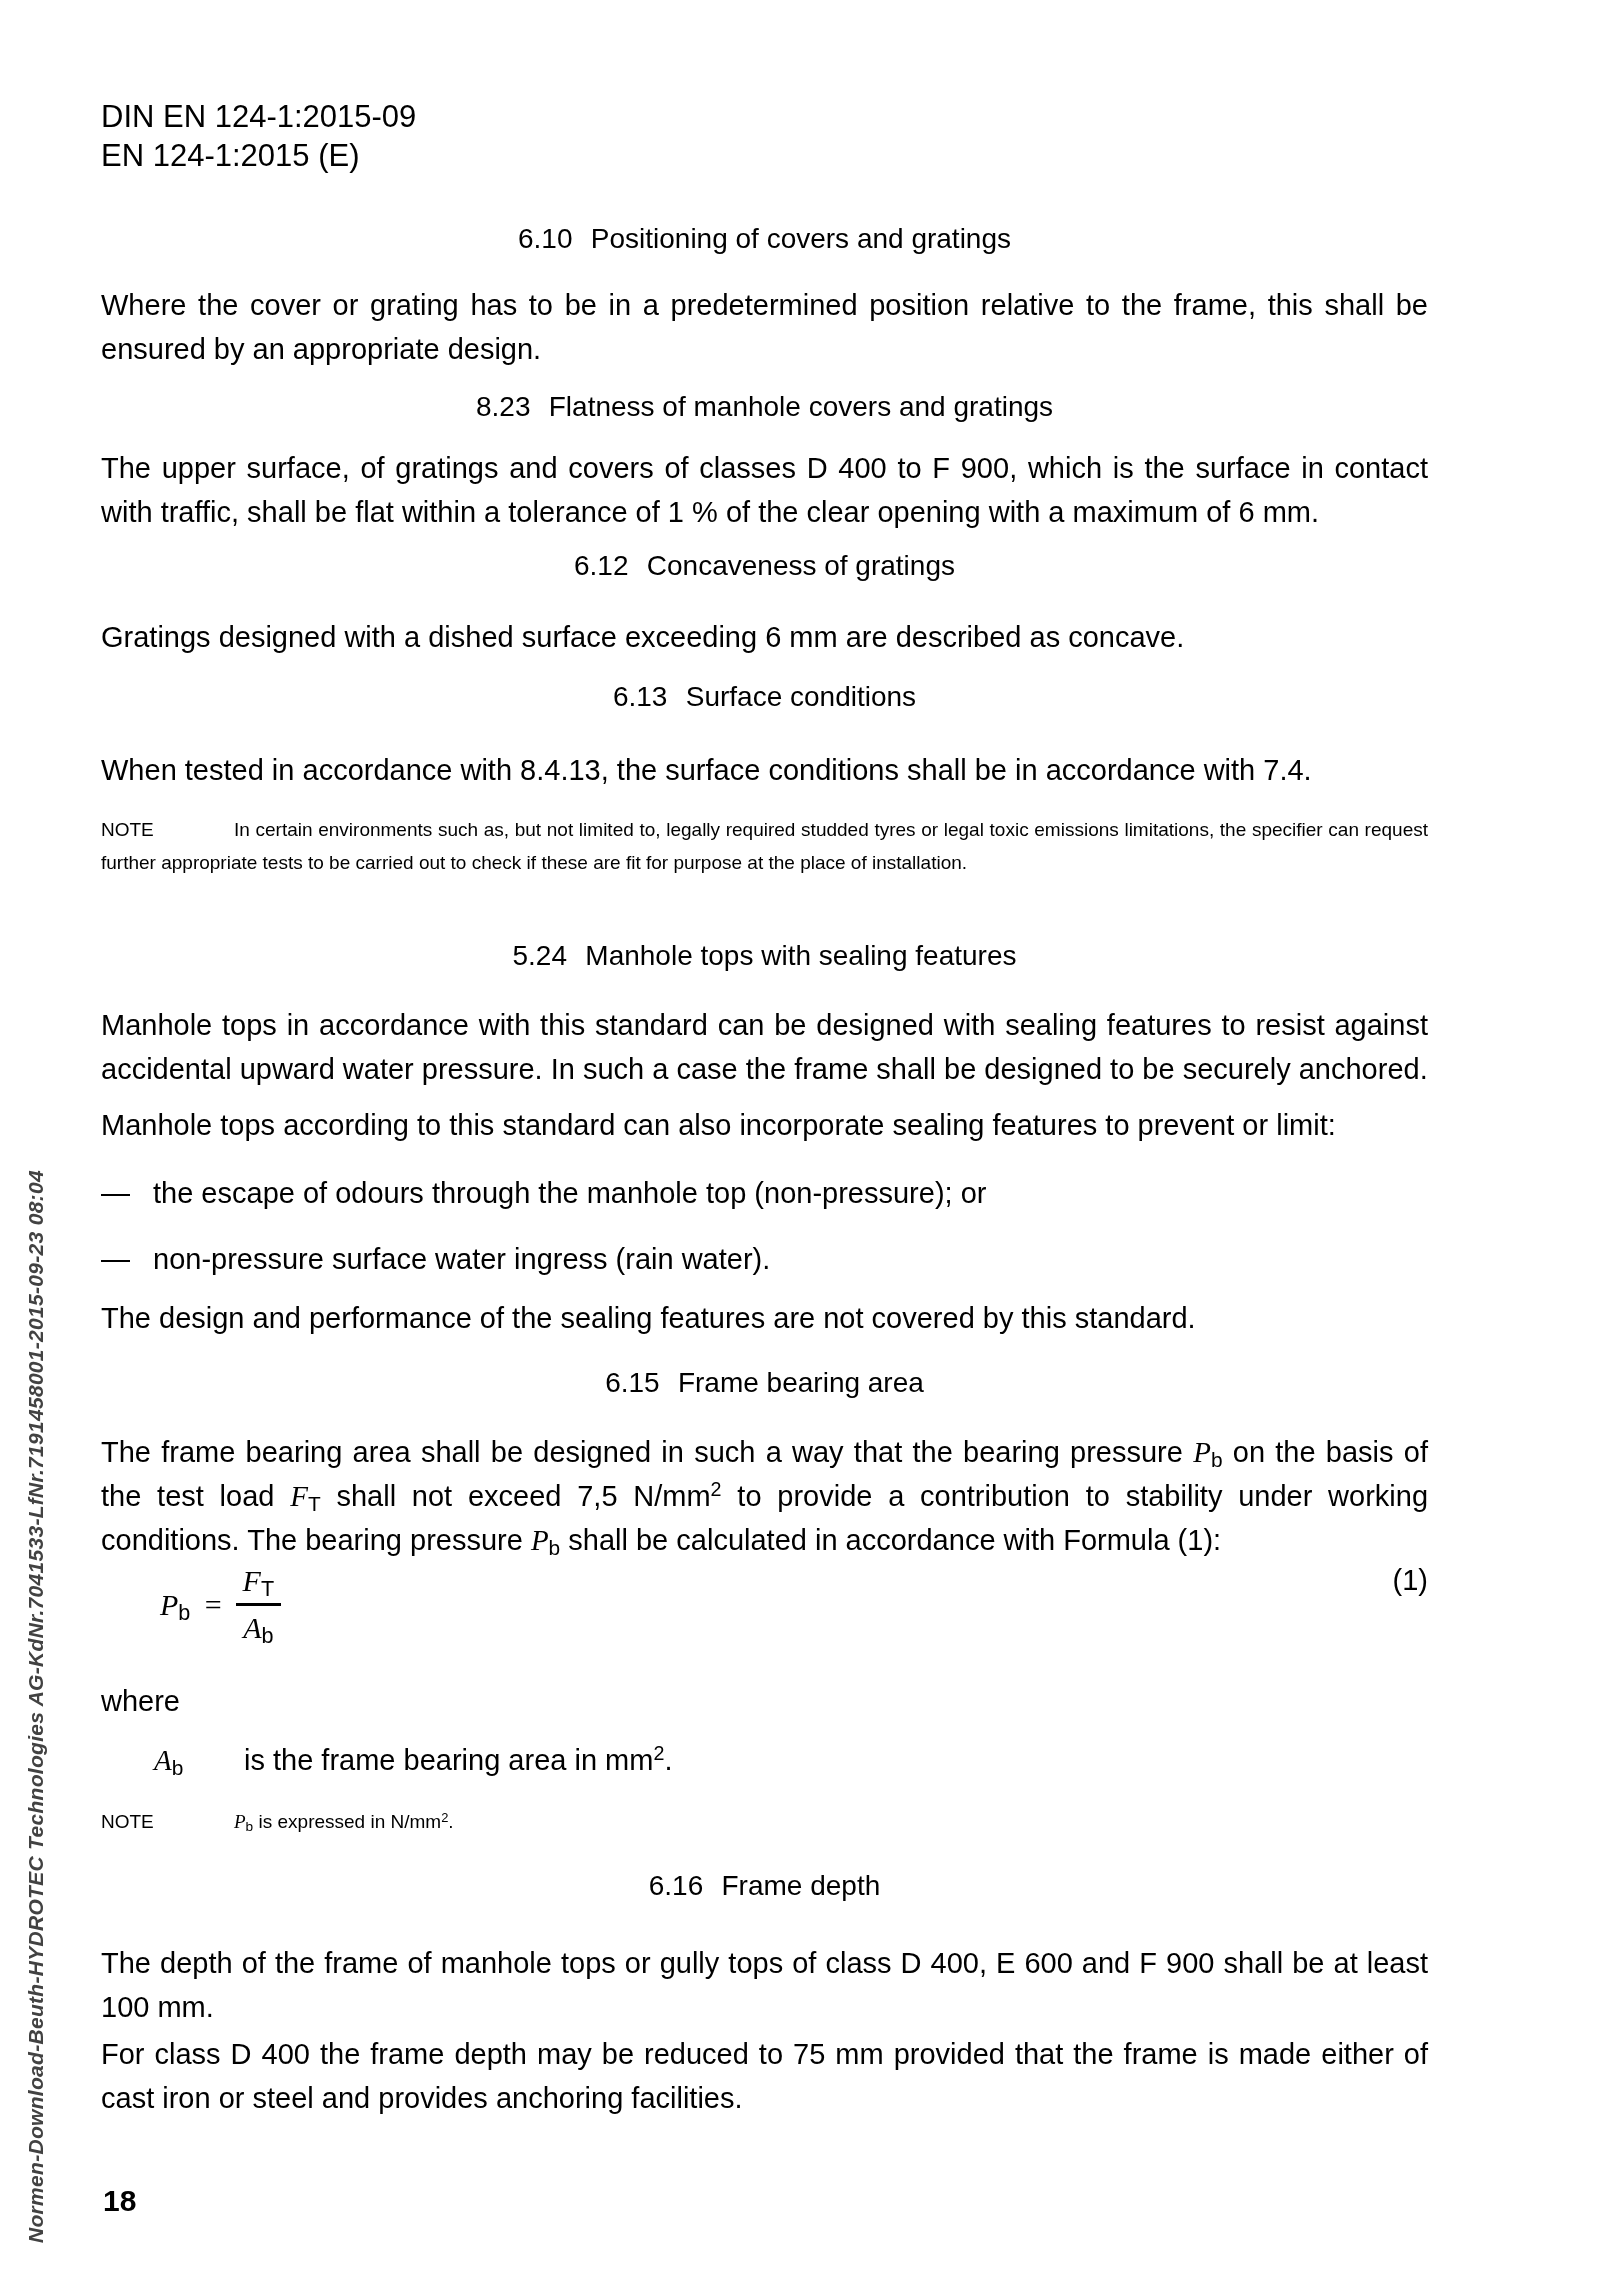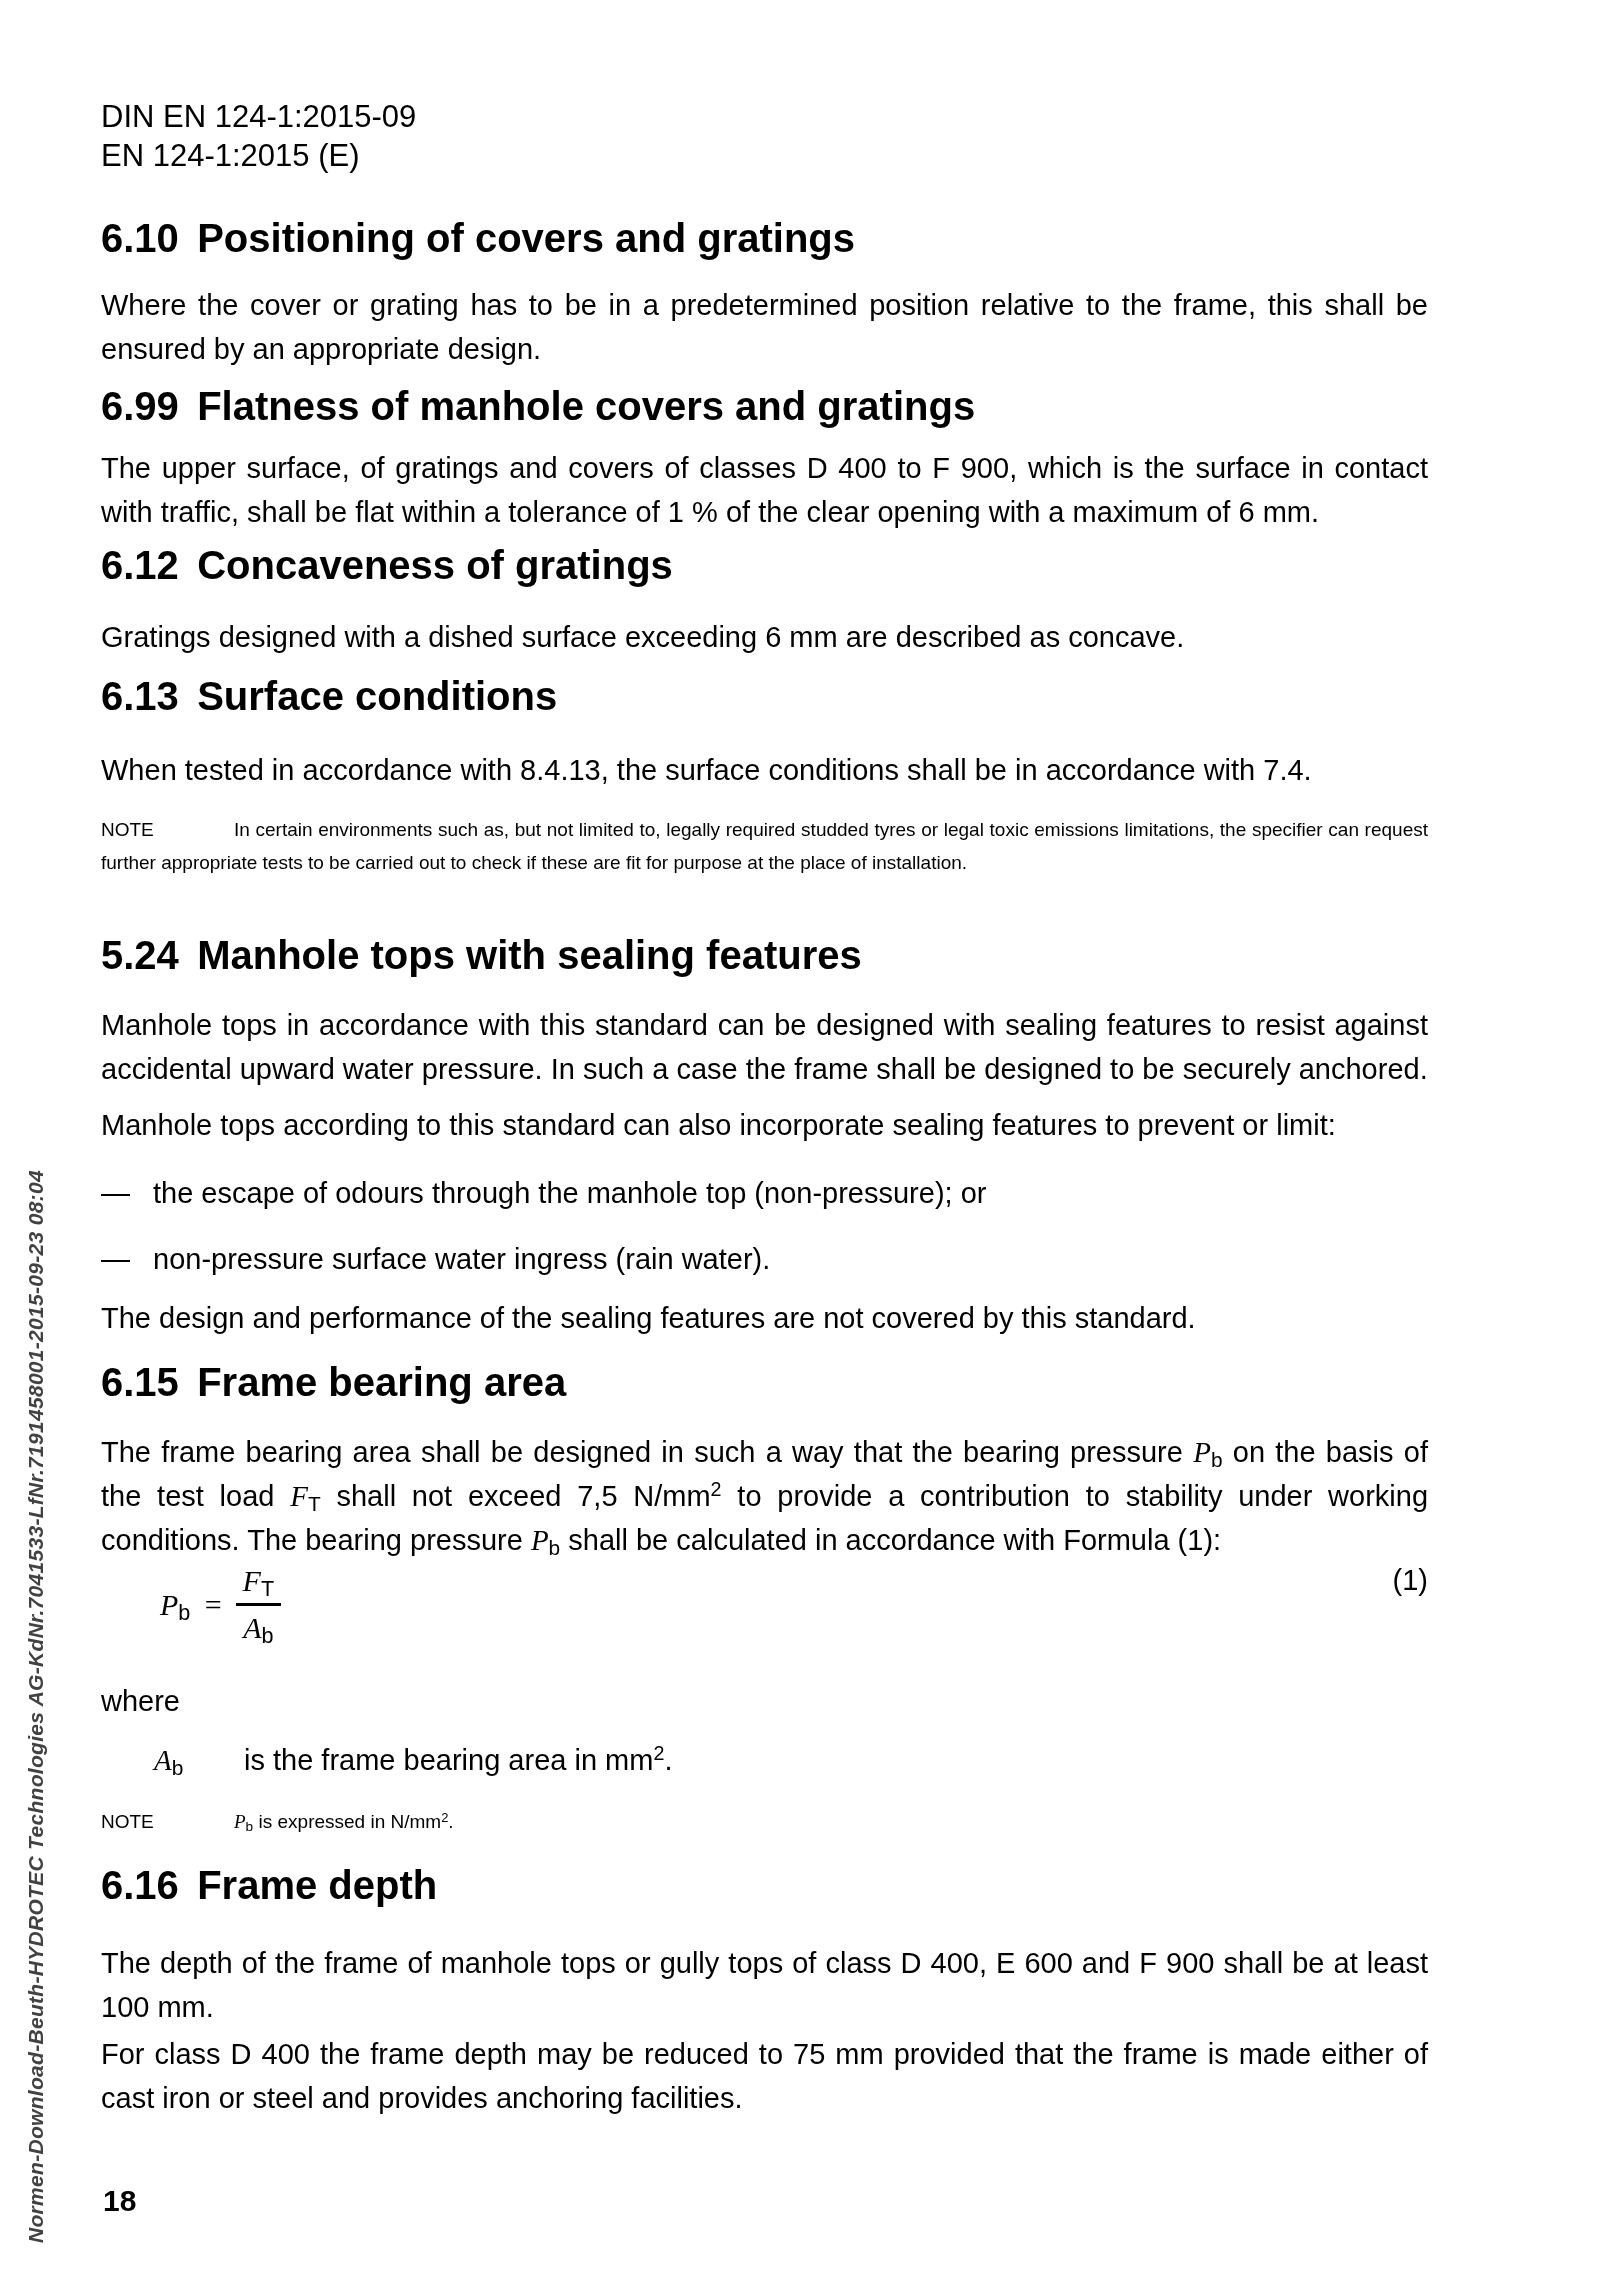--- a/index.html
+++ b/index.html
@@ -8,21 +8,21 @@
     position: relative;
     width: 1623px;
     height: 2295px;
     background: #ffffff;
     color: #000000;
     font-family: "Liberation Sans", "DejaVu Sans", sans-serif;
     overflow: hidden;
   }
   .blk { position: absolute; left: 101px; width: 1327px; }
   .doc-header { font-size: 31px; font-weight: normal; line-height: 39px; }
-  .heading { font-size: 40px; font-weight: bold; line-height: 39px; white-space: nowrap; }
+  .heading { font-size: 28px; font-weight: normal; line-height: 39px; white-space: nowrap; text-align: center; }
   .secnum { display: inline-block; margin-right: 18.3px; }
   .body-text { font-size: 29px; line-height: 44px; text-align: justify; }
   .note { font-size: 19px; line-height: 33px; text-align: justify; }
   .note-label { display: inline-block; width: 133px; }
   .bullet { display: flex; font-size: 29px; line-height: 44px; }
   .dash { width: 52px; flex: none; }
   .btext { flex: 1; }
   .mvar { font-family: "Liberation Serif", "DejaVu Serif", serif; font-style: italic; }
   .msub {
     font-family: "Liberation Sans", sans-serif; font-style: normal;
@@ -59,21 +59,21 @@
   <div class="watermark">Normen-Download-Beuth-HYDROTEC Technologies AG-KdNr.7041533-LfNr.7191458001-2015-09-23 08:04</div>
 
   <div class="blk doc-header" style="top:97px">
     <div>DIN EN 124-1:2015-09</div>
     <div>EN 124-1:2015 (E)</div>
   </div>
 
   <div class="blk heading" style="top:219px"><span class="secnum">6.10</span><span>Positioning of covers and gratings</span></div>
   <div class="blk body-text" style="top:283px">Where the cover or grating has to be in a predetermined position relative to the frame, this shall be ensured by an appropriate design.</div>
 
-  <div class="blk heading" style="top:387px"><span class="secnum">6.99</span><span>Flatness of manhole covers and gratings</span></div>
+  <div class="blk heading" style="top:387px"><span class="secnum">8.23</span><span>Flatness of manhole covers and gratings</span></div>
   <div class="blk body-text" style="top:446px">The upper surface, of gratings and covers of classes D 400 to F 900, which is the surface in contact with traffic, shall be flat within a tolerance of 1 % of the clear opening with a maximum of 6 mm.</div>
 
   <div class="blk heading" style="top:546px"><span class="secnum">6.12</span><span>Concaveness of gratings</span></div>
   <div class="blk body-text" style="top:615px">Gratings designed with a dished surface exceeding 6 mm are described as concave.</div>
 
   <div class="blk heading" style="top:677px"><span class="secnum">6.13</span><span>Surface conditions</span></div>
   <div class="blk body-text" style="top:748px">When tested in accordance with 8.4.13, the surface conditions shall be in accordance with 7.4.</div>
   <div class="blk note" style="top:813px"><span class="note-label">NOTE</span><span>In certain environments such as, but not limited to, legally required studded tyres or legal toxic emissions limitations, the specifier can request further appropriate tests to be carried out to check if these are fit for purpose at the place of installation.</span></div>
 
   <div class="blk heading" style="top:936px"><span class="secnum">5.24</span><span>Manhole tops with sealing features</span></div>

